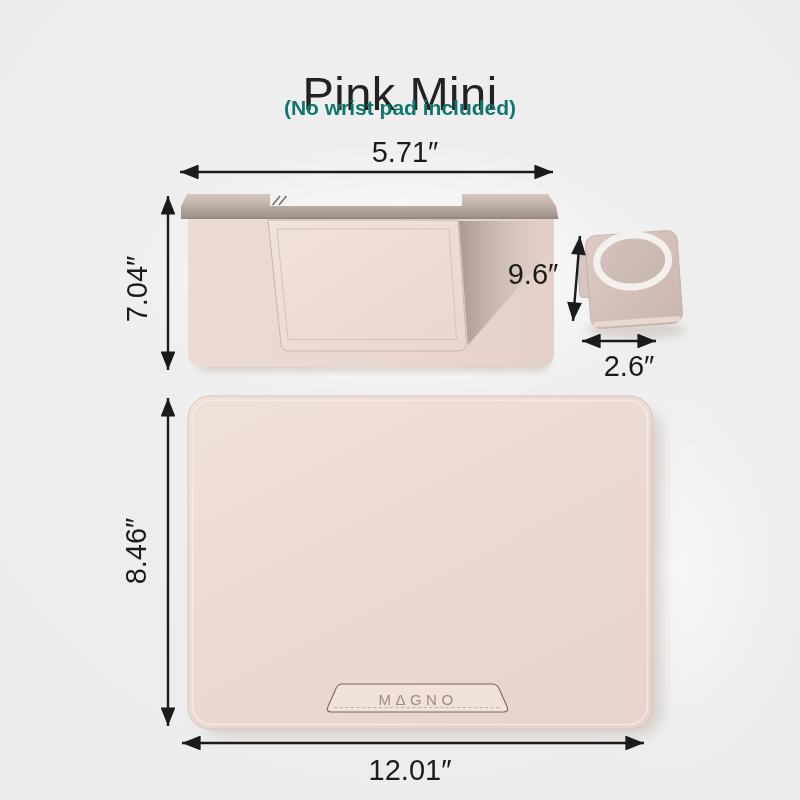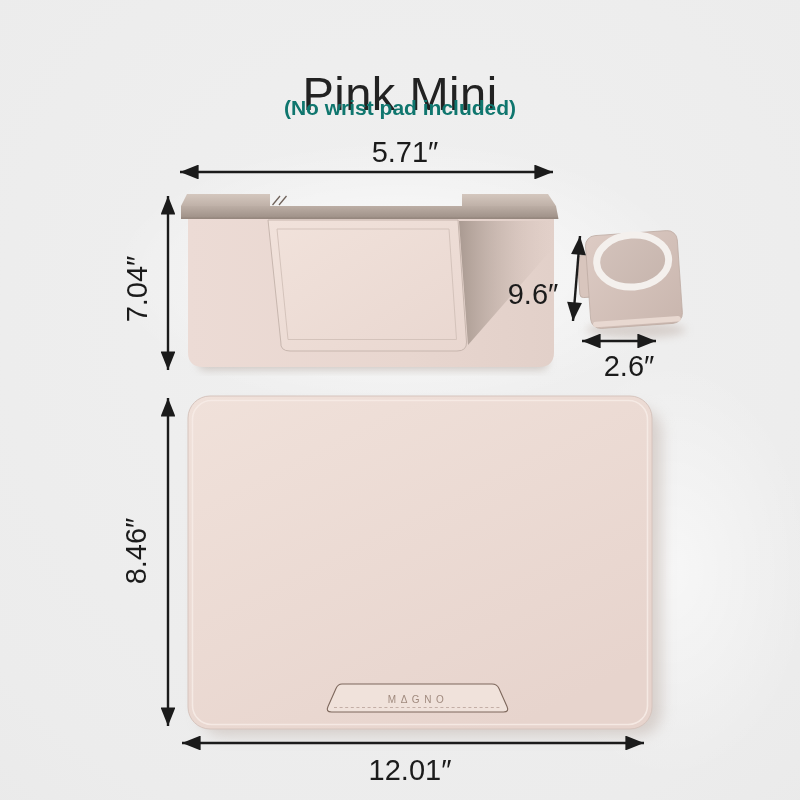--- a/index.html
+++ b/index.html
@@ -22,21 +22,21 @@
     font-size:21px;font-weight:700;color:#0f766e;white-space:nowrap;
   }
   .dim-label{
     position:absolute;font-size:29px;color:#1b1b1b;white-space:nowrap;
     transform:translate(-50%,-50%);z-index:3;letter-spacing:0;
   }
   .dim-label.rot{transform:translate(-50%,-50%) rotate(-90deg);}
   svg.scene{position:absolute;left:0;top:0;z-index:1;}
   .badge-label{
     position:absolute;left:418px;top:699px;transform:translate(-50%,-50%);
-    z-index:2;font-size:10px;color:#a08a7e;letter-spacing:4.5px;font-weight:400;
+    z-index:2;font-size:15px;color:#a08a7e;letter-spacing:4.5px;font-weight:400;
     white-space:nowrap;
   }
 </style>
 </head>
 <body>
 
 <div class="glow glow1"></div>
 <div class="glow glow2"></div>
 
 <h1 class="title">Pink Mini</h1>
@@ -126,18 +126,18 @@
     <line x1="168" y1="196" x2="168" y2="370" marker-start="url(#arr)" marker-end="url(#arr)"></line>
     <line x1="580" y1="236" x2="573" y2="321" marker-start="url(#arr)" marker-end="url(#arr)"></line>
     <line x1="582" y1="341" x2="656" y2="341" marker-start="url(#arr)" marker-end="url(#arr)"></line>
     <line x1="168" y1="398" x2="168" y2="726" marker-start="url(#arr)" marker-end="url(#arr)"></line>
     <line x1="182" y1="743" x2="644" y2="743" marker-start="url(#arr)" marker-end="url(#arr)"></line>
   </g>
 </svg>
 
 <div class="dim-label" style="left:405px;top:152px;">5.71″</div>
 <div class="dim-label rot" style="left:137px;top:289px;">7.04″</div>
-<div class="dim-label" style="left:533px;top:274px;margin-top:20px;">9.6″</div>
+<div class="dim-label" style="left:533px;top:274px;">9.6″</div>
 <div class="dim-label" style="left:629px;top:366px;text-align:center;">2.6″</div>
 <div class="dim-label rot" style="left:136px;top:551px;">8.46″</div>
 <div class="dim-label" style="left:410px;top:770px;">12.01″</div>
 
 <div class="badge-label"><span>M</span><span>Δ</span><span>G</span><span>N</span><span>O</span></div>
 
 </body></html>

